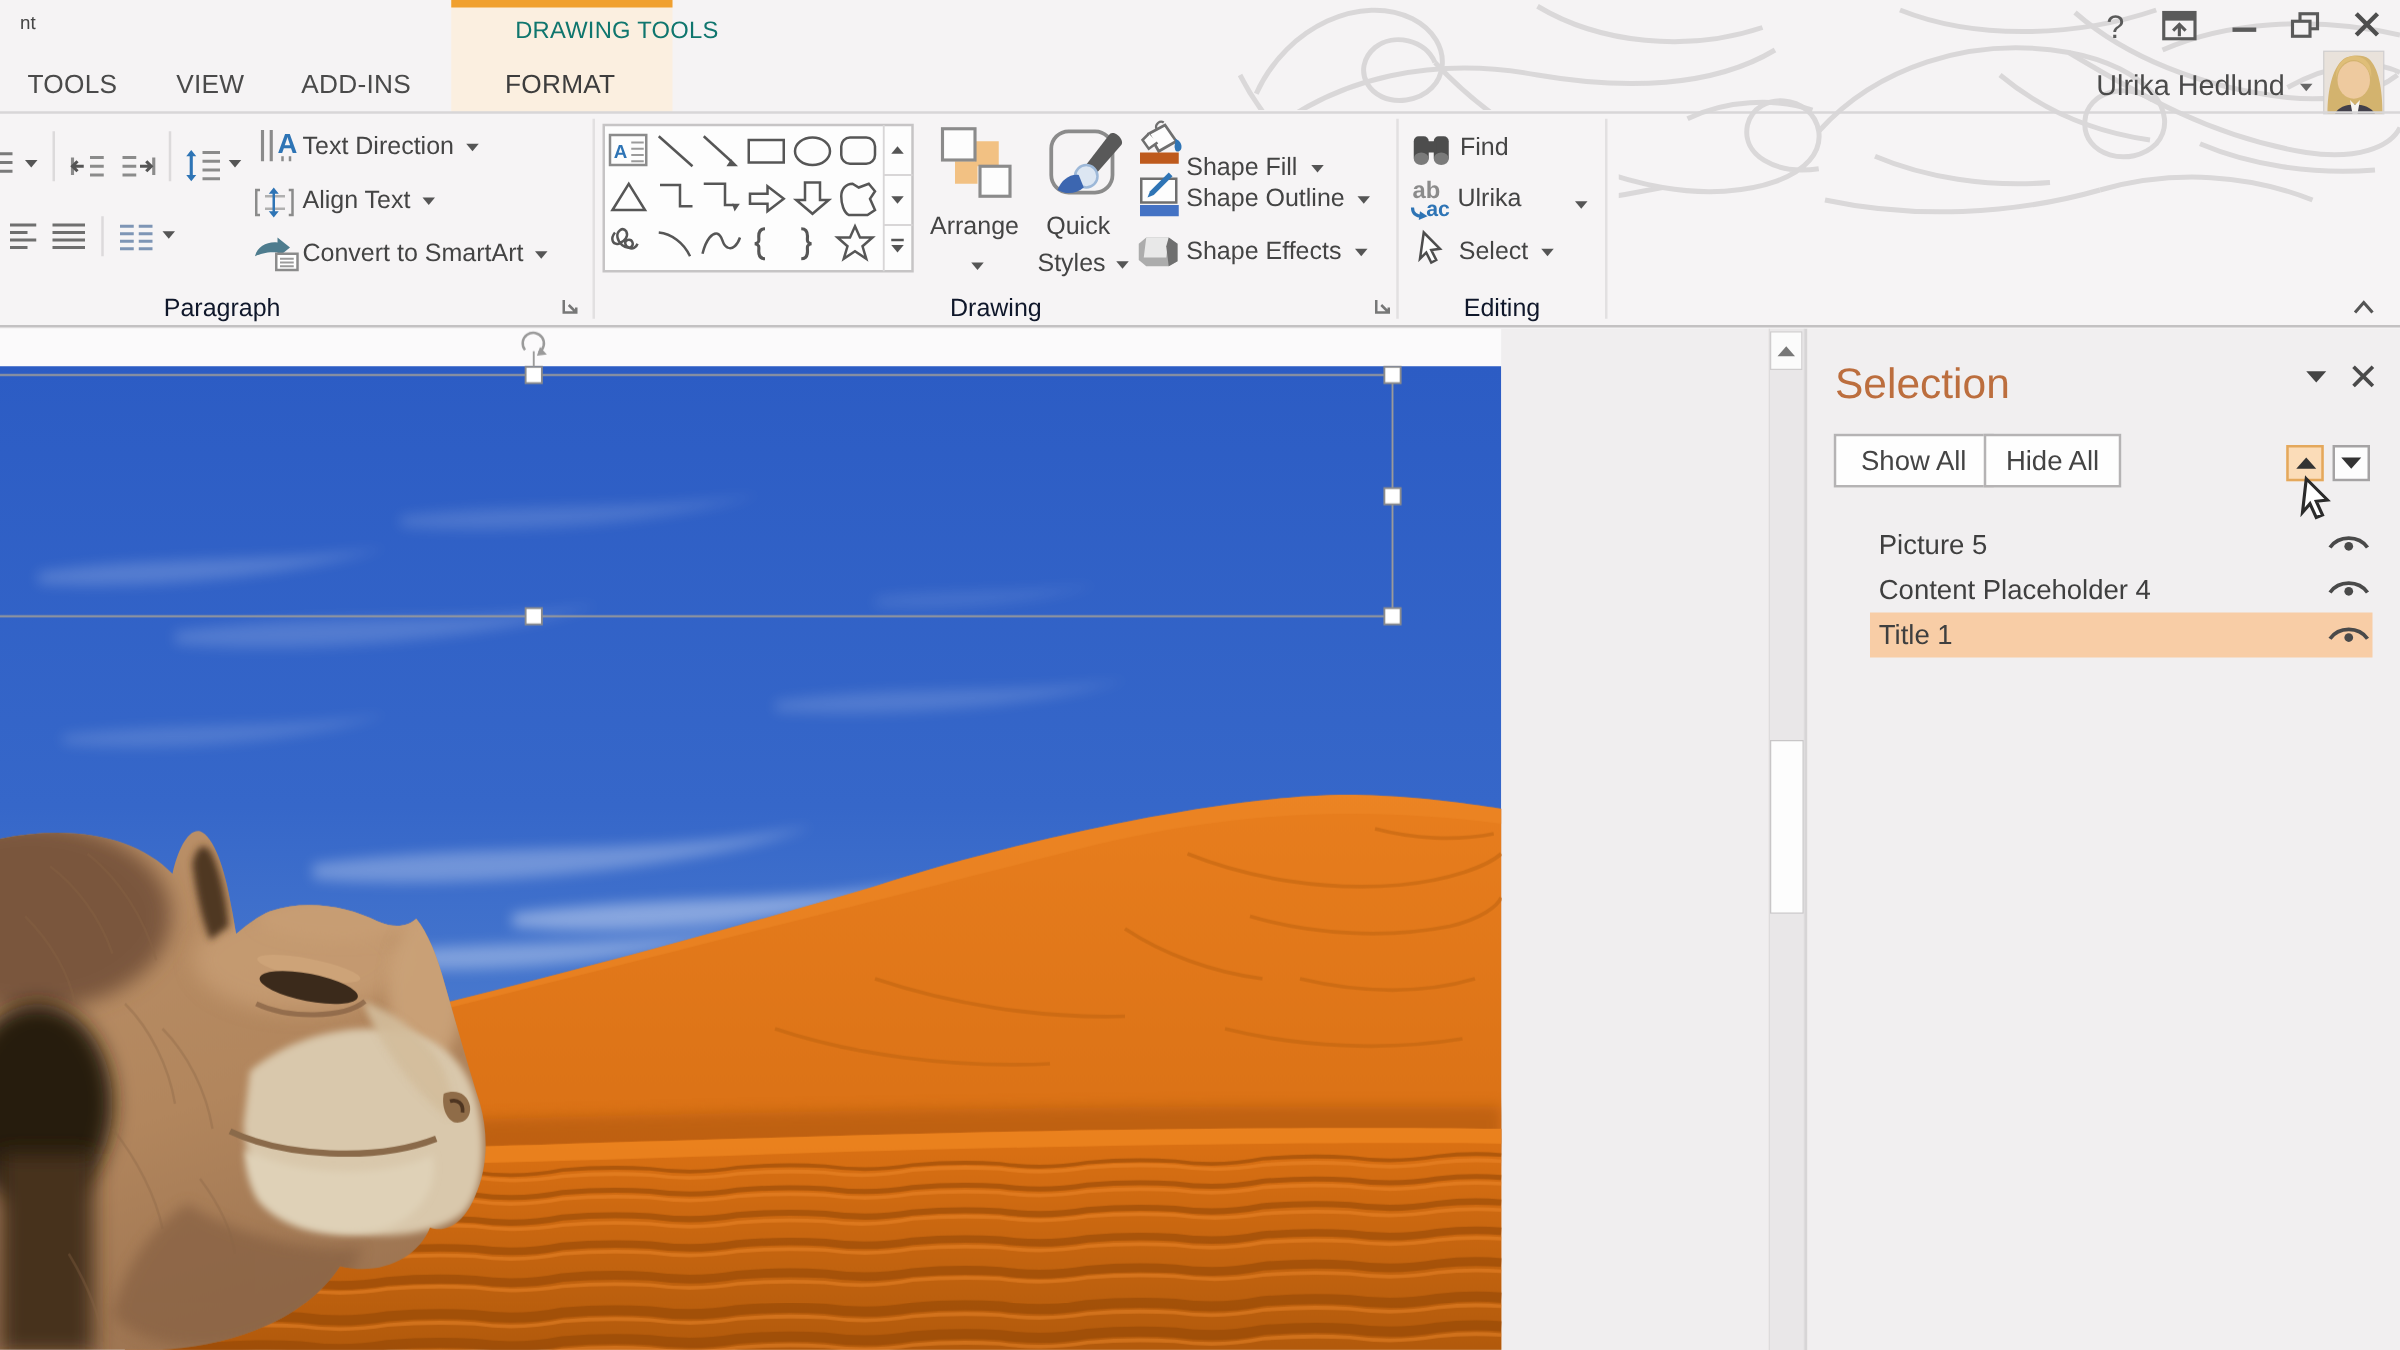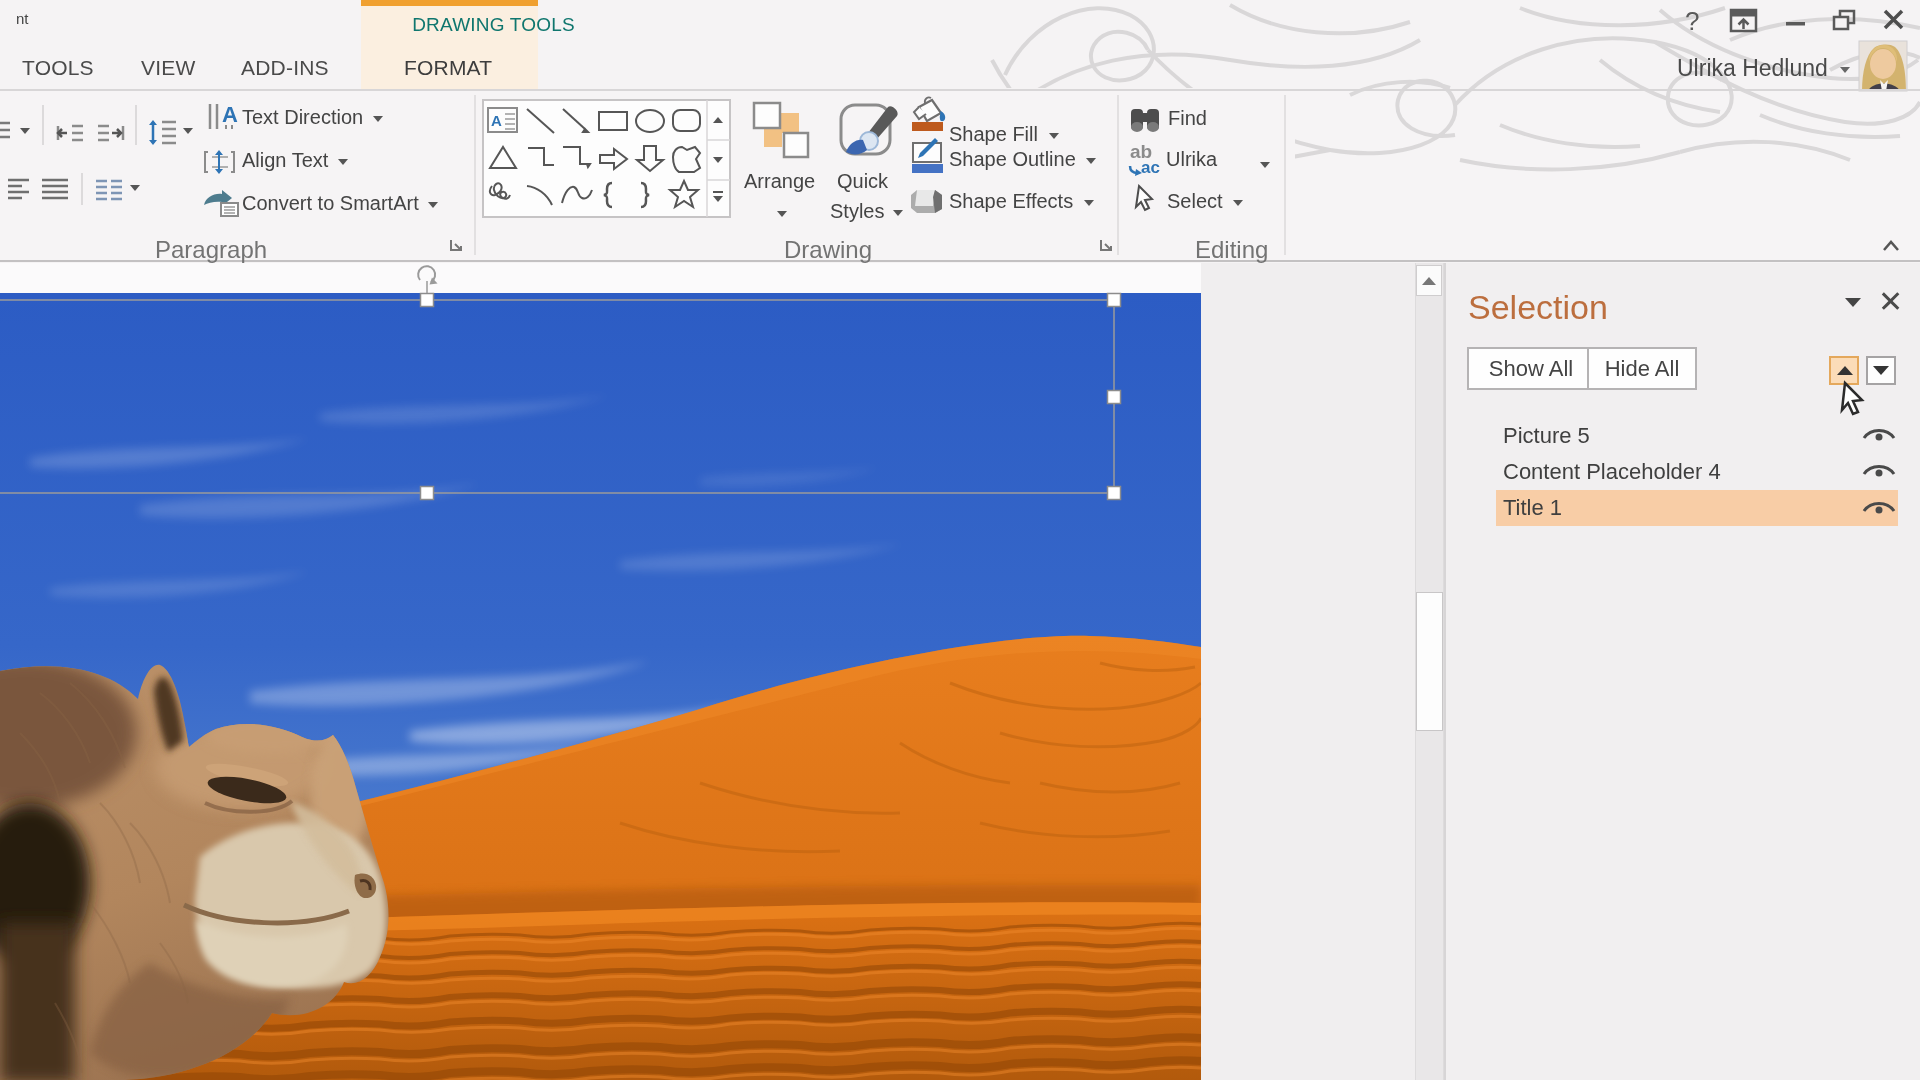--- a/index.html
+++ b/index.html
@@ -3,21 +3,21 @@
 <meta charset="utf-8">
 <style>
   * { margin:0; padding:0; box-sizing:border-box; }
   html,body { width:1920px; height:1080px; overflow:hidden; background:#F5F3F4;
     font-family:"Liberation Sans", sans-serif; }
   .abs { position:absolute; }
   #stage { position:relative; width:1920px; height:1080px; }
   .tab { position:absolute; top:45px; height:45px; line-height:45px; font-size:21px;
     color:#4a4a4a; letter-spacing:0.2px; }
   .lbl { position:absolute; font-size:20px; color:#444; white-space:nowrap; }
-  .glabel { position:absolute; font-size:24px; color:#737373;margin-left:24px; }
+  .glabel { position:absolute; font-size:20px; color:#0f172a; }
   .car { display:inline-block; width:0; height:0; border-left:5px solid transparent;
     border-right:5px solid transparent; border-top:6px solid #555; vertical-align:middle; }
 </style>
 </head>
 <body>
 <div id="stage">
 
   <div class="abs" style="left:0;top:0;width:1920px;height:90px;background:#F5F3F4;"></div>
 
   <svg id="topsvg" class="abs" style="left:0;top:0;z-index:1;" width="1920" height="262" viewBox="0 0 1920 262">

